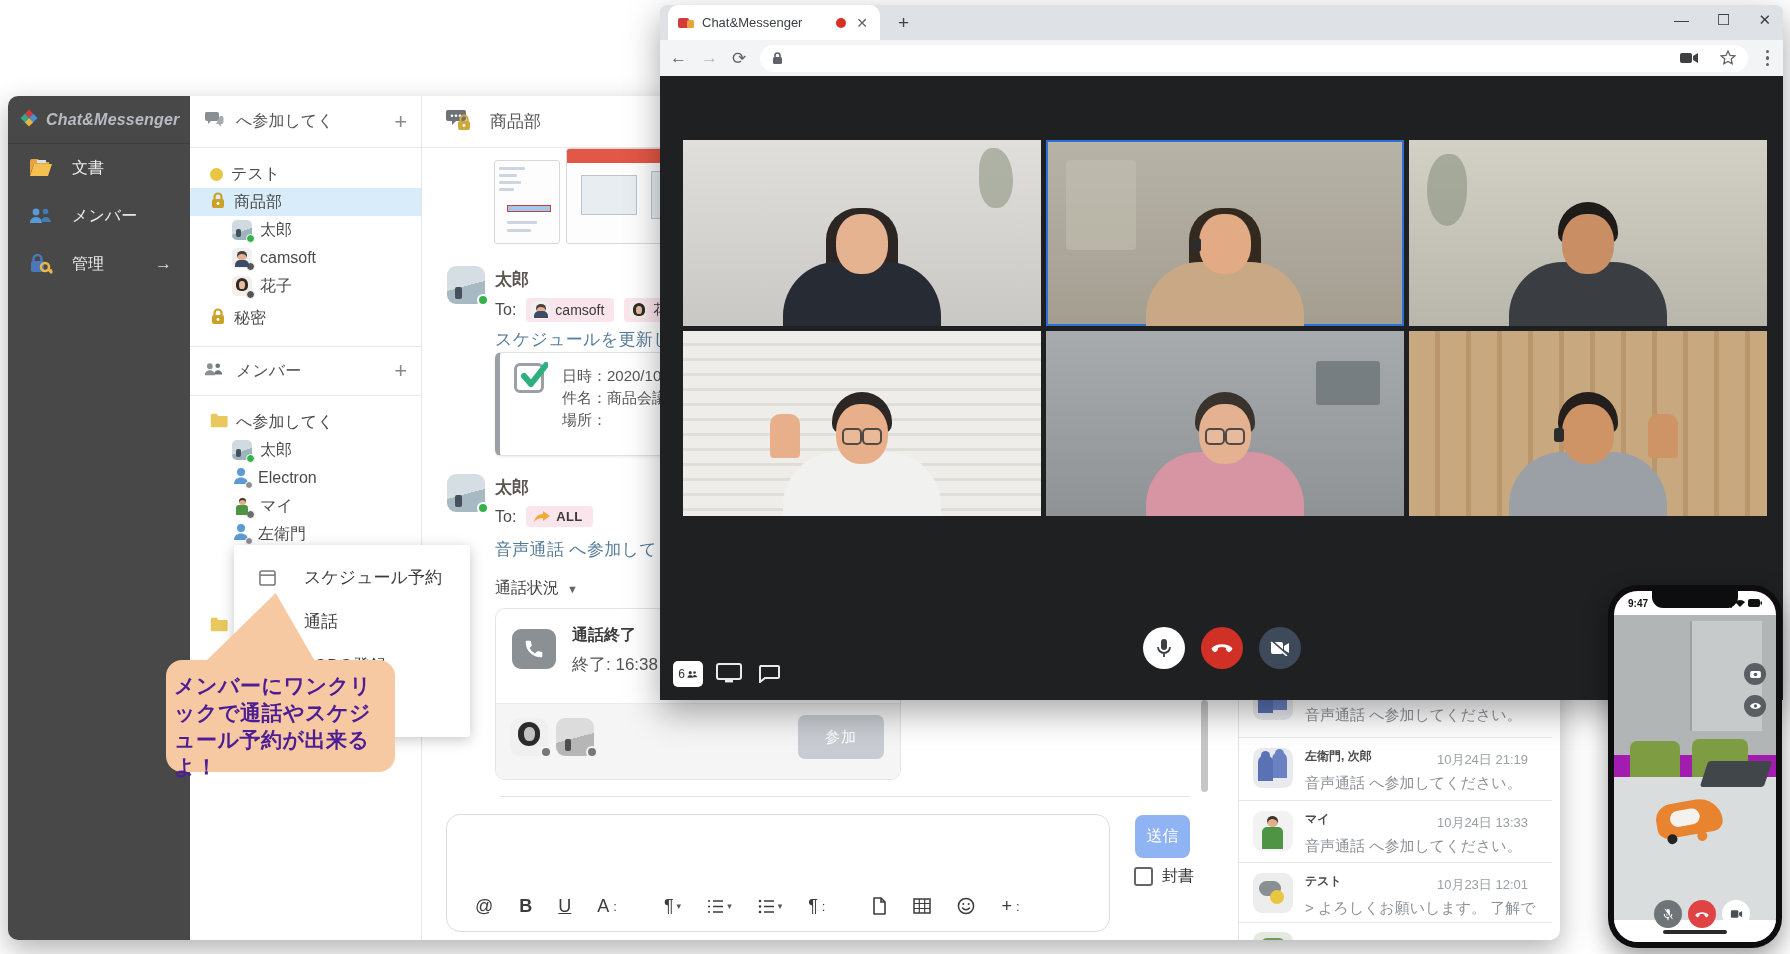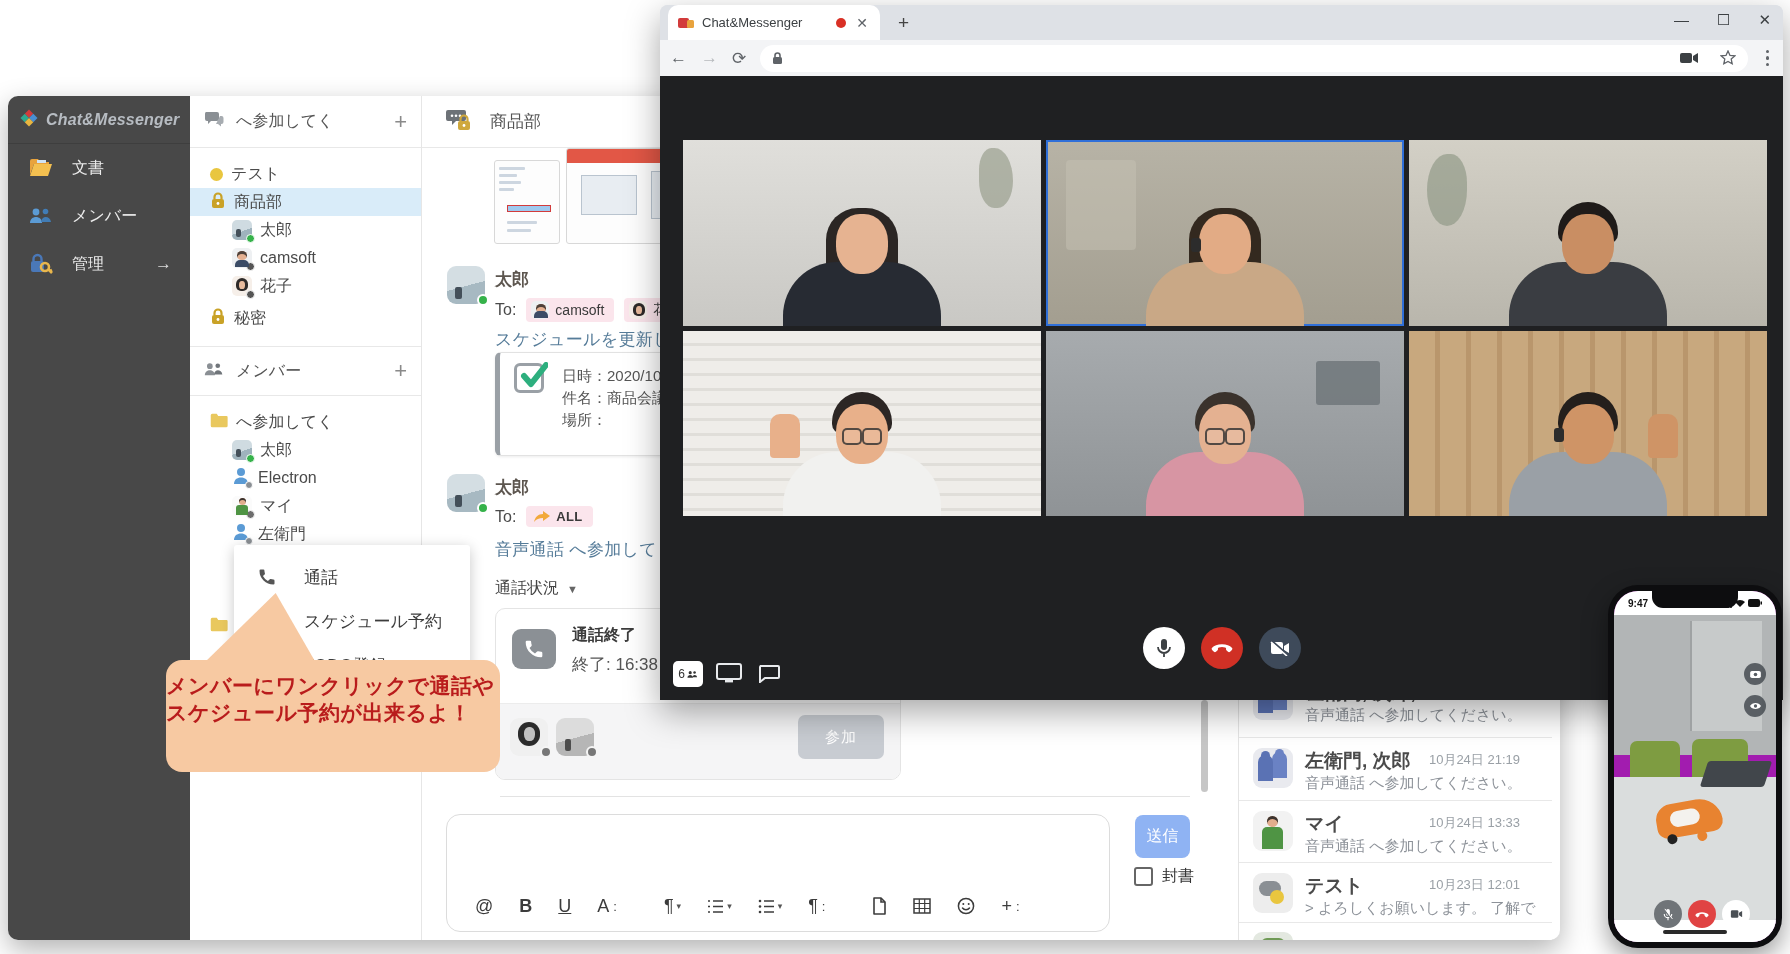--- a/index.html
+++ b/index.html
@@ -50,22 +50,22 @@
 
   
   #ctxmenu{position:absolute;left:226px;top:449px;width:236px;height:192px;background:#fff;z-index:5;
            box-shadow:0 3px 14px rgba(0,0,0,.22);border-radius:3px;padding-top:10px}
   .mitem{display:flex;align-items:center;gap:26px;height:44px;padding-left:22px;font-size:17px;color:#3c3c3c}
   .micon{width:22px;height:22px;flex:0 0 22px;display:flex;align-items:center;justify-content:center}
 
   
   #callout-tri{position:absolute;left:196px;top:497px;width:112px;height:70px;background:#f7c9a2;
                clip-path:polygon(64% 0,0 100%,100% 100%);z-index:6}
-  #callout{position:absolute;left:158px;top:564px;width:334px;height:112px;background:#f7c9a2;border-radius:16px;
-           z-index:6;padding:13px 0;font-size:21px;font-weight:bold;color:#b91c1c;line-height:1.28;letter-spacing:.5px}
+  #callout{position:absolute;left:158px;top:564px;width:229px;height:112px;background:#f7c9a2;border-radius:16px;
+           z-index:6;padding:13px 8px;font-size:21px;font-weight:bold;color:#4c1d95;line-height:1.28;letter-spacing:.5px}
 
   
   #chatcol{position:absolute;left:414px;top:0;width:816px;height:100%;background:#fff}
   #chathead{height:52px;display:flex;align-items:center;gap:14px;padding-left:24px;border-bottom:1px solid #e8e8e8;
             color:#555;font-size:17px}
   .chaticon{position:relative;width:30px;height:26px}
   .thumb{position:absolute;background:#fdfdfd;border:1px solid #d8d8d8;border-radius:3px;overflow:hidden}
   #thumb1{left:72px;top:64px;width:66px;height:84px}
   #thumb2{left:144px;top:52px;width:212px;height:96px}
   #thumb1 .tline{position:absolute;left:4px;width:26px;height:3px;background:#cdd6e0;border-radius:1px}
@@ -112,33 +112,33 @@
   .fbtn.und{text-decoration:underline}
   .fbtn.colon::after{content:":";font-size:13px;margin-left:1px;letter-spacing:-1px}
   .gap-lg{margin-left:22px}
   #sendbtn{position:absolute;left:713px;top:719px;width:55px;height:43px;background:#8fb3f3;border:none;border-radius:8px;color:#fff;font-size:16px}
   #sealrow{position:absolute;left:712px;top:770px;display:flex;align-items:center;gap:9px;font-size:16px;color:#333}
   #sealbox{width:19px;height:19px;border:2px solid #666;border-radius:3px;background:#fff}
   #chatscroll{position:absolute;left:779px;top:604px;width:7px;height:92px;border-radius:4px;background:#c6c6c6}
 
   
   #rightcol{position:absolute;left:1230px;top:0;width:314px;height:100%;background:#fff;border-left:1px solid #e4e4e4}
-  .ritem{position:absolute;left:0;right:8px}
+  .ritem{position:absolute;left:0;right:0}
   .ravatar{position:absolute;left:14px;top:4px;width:40px;height:40px;border-radius:9px;background:#e9eaef;overflow:hidden}
   .ravatar.duo::before{content:"";position:absolute;left:5px;top:7px;width:15px;height:26px;background:#5a72b4;border-radius:7px 7px 0 0;box-shadow:14px -3px 0 #6a82c4}
   .ravatar.duo::after{content:"";position:absolute;left:8px;top:3px;width:9px;height:9px;border-radius:50%;background:#5a72b4;box-shadow:14px -2px 0 #6a82c4}
   .ravatar.mai{background:#f2f2f2}
   .ravatar.mai::before{content:"";position:absolute;left:14px;top:5px;width:11px;height:11px;background:#e2ad8d;border-radius:50%;box-shadow:inset 0 3px 0 #3b332e}
   .ravatar.mai::after{content:"";position:absolute;left:9px;top:16px;width:21px;height:22px;background:#4f9444;border-radius:5px 5px 0 0}
   .ravatar.test{background:#ededed}
   .ravatar.test::before{content:"";position:absolute;left:6px;top:8px;width:22px;height:15px;background:#8a8f94;border-radius:8px}
   .ravatar.test::after{content:"";position:absolute;left:17px;top:17px;width:14px;height:14px;background:#e9c63f;border-radius:50%}
   .ravatar.part{background:#e3e8e0}
   .ravatar.part::before{content:"";position:absolute;left:8px;top:6px;width:24px;height:20px;background:#6f9a55;border-radius:6px}
-  .rname{position:absolute;left:66px;top:4px;font-size:19px;font-weight:bold;color:#4a4a4a;white-space:nowrap}
+  .rname{position:absolute;left:66px;top:4px;font-size:12px;font-weight:bold;color:#4a4a4a;white-space:nowrap}
   .rdate{position:absolute;right:24px;top:7px;font-size:13px;color:#9aa0a6;white-space:nowrap}
   .rprev{position:absolute;left:66px;top:30px;font-size:15px;color:#8d9299;white-space:nowrap}
   .rdiv{position:absolute;left:0;right:0;height:1px;background:#e8e8e8}
 
   
   #browser{position:absolute;left:660px;top:5px;width:1123px;height:695px;z-index:20;border-radius:8px 8px 0 0;
            box-shadow:0 12px 34px rgba(0,0,0,.35);background:#dee1e6}
   #tabstrip{position:absolute;left:0;top:0;right:0;height:35px;background:#dee1e6;border-radius:8px 8px 0 0}
   #tab{position:absolute;left:8px;top:0;width:212px;height:35px;background:#fff;border-radius:10px 10px 0 0;
        display:flex;align-items:center;gap:8px;padding:0 10px;font-size:13px;color:#3c4043}
@@ -584,34 +584,34 @@
       </div>
       <div class="rdiv" style="top:826px"></div>
       <div class="ritem" style="top:832px;height:12px">
         <span class="ravatar part"></span>
       </div>
     </div>
 
     <div id="ctxmenu">
       <div class="mitem">
         <span class="micon">
-          <svg width="18" height="18" viewBox="0 0 24 24">
-              <path d="M6.6 10.8a15 15 0 0 0 6.6 6.6l2.2-2.2a1.5 1.5 0 0 1 1.6-.4c1.1.4 2.4.6 3.5.6a1.5 1.5 0 0 1 1.5 1.5v3.6a1.5 1.5 0 0 1-1.5 1.5A18.5 18.5 0 0 1 2 3.5 1.5 1.5 0 0 1 3.5 2h3.6A1.5 1.5 0 0 1 8.6 3.5c0 1.2.2 2.4.6 3.5a1.5 1.5 0 0 1-.4 1.6z" fill="#555"></path>
-            </svg>
-        </span>
-        <span>通話</span>
-      </div>
-      <div class="mitem">
-        <span class="micon">
           <svg width="17" height="17" viewBox="0 0 18 18">
               <rect x="1" y="2" width="16" height="15" rx="2" fill="none" stroke="#777" stroke-width="1.6"></rect>
               <path d="M1 6.5h16" stroke="#777" stroke-width="1.6"></path>
             </svg>
         </span>
         <span>スケジュール予約</span>
+      </div>
+      <div class="mitem">
+        <span class="micon">
+          <svg width="18" height="18" viewBox="0 0 24 24">
+              <path d="M6.6 10.8a15 15 0 0 0 6.6 6.6l2.2-2.2a1.5 1.5 0 0 1 1.6-.4c1.1.4 2.4.6 3.5.6a1.5 1.5 0 0 1 1.5 1.5v3.6a1.5 1.5 0 0 1-1.5 1.5A18.5 18.5 0 0 1 2 3.5 1.5 1.5 0 0 1 3.5 2h3.6A1.5 1.5 0 0 1 8.6 3.5c0 1.2.2 2.4.6 3.5a1.5 1.5 0 0 1-.4 1.6z" fill="#555"></path>
+            </svg>
+        </span>
+        <span>通話</span>
       </div>
       <div class="mitem">
         <span class="micon">
           <svg width="17" height="17" viewBox="0 0 18 18">
               <rect x="1" y="1" width="16" height="16" rx="2" fill="none" stroke="#777" stroke-width="1.6"></rect>
               <path d="M5 9l3 3 5-6" fill="none" stroke="#777" stroke-width="1.8"></path>
             </svg>
         </span>
         <span>TODO登録</span>
       </div>

